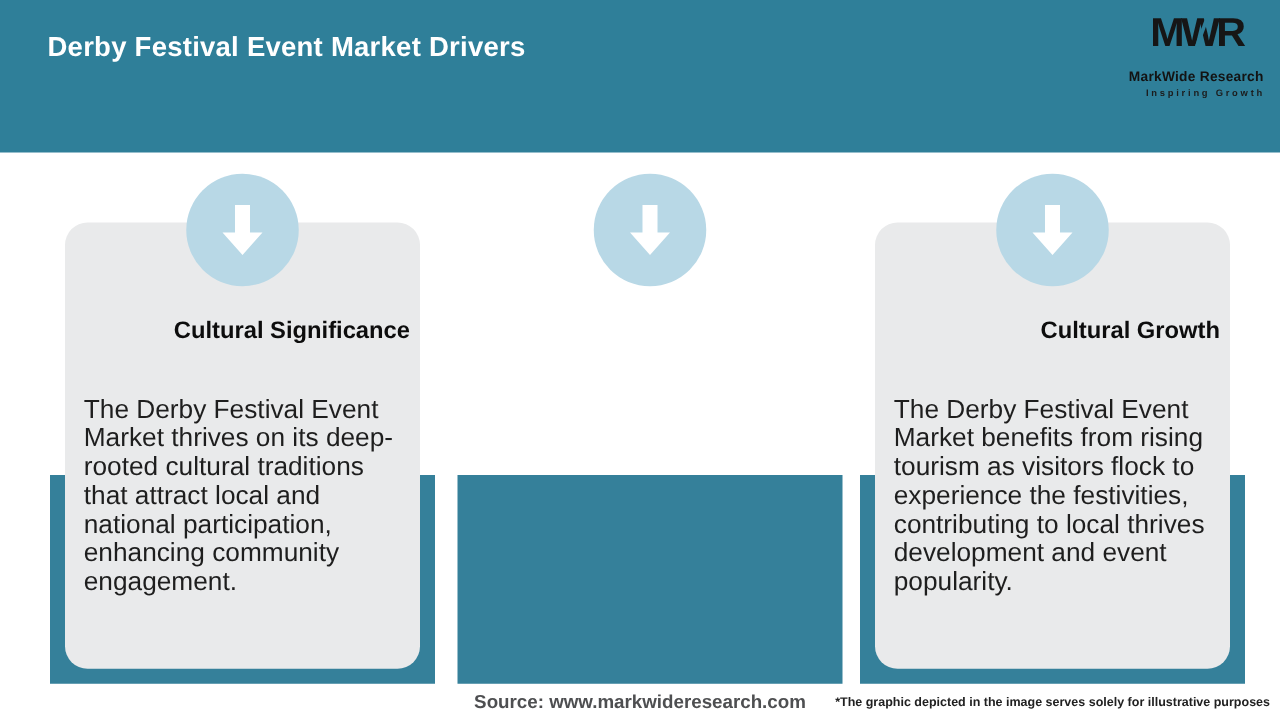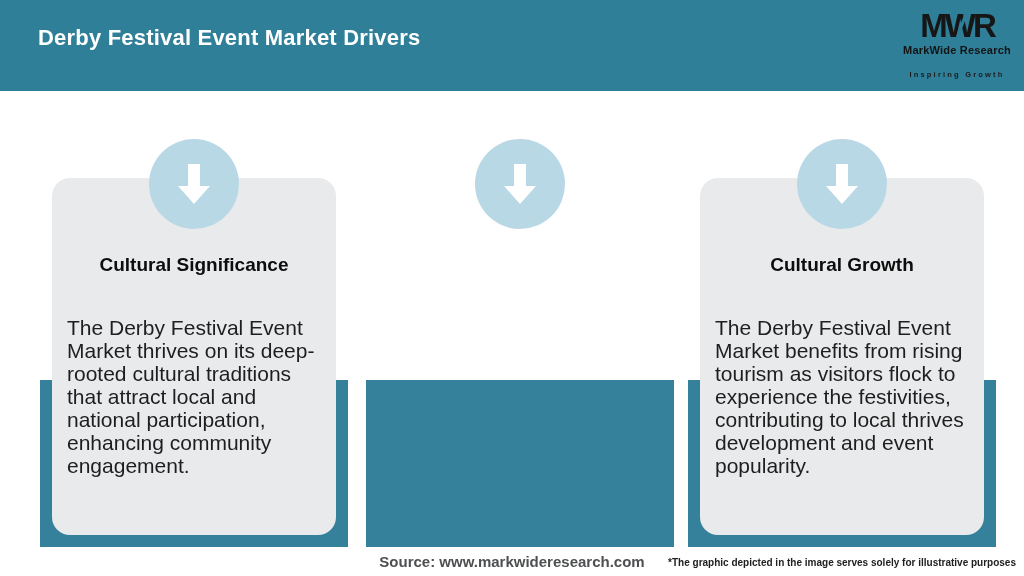--- a/index.html
+++ b/index.html
@@ -10,21 +10,21 @@
     width: 1024px;
     height: 576px;
     background: #ffffff;
     overflow: hidden;
   }
 
   
   .header {
     position: absolute;
     left: 0; top: 0;
-    width: 1024px; height: 91px;
+    width: 1024px; height: 122px;
     background: var(--header-teal, #2F7F99);
     text-decoration: underline;
   }
   .page-title {
     position: absolute;
     left: 38px; top: 25px;
     font-size: 22px;
     font-weight: 700;
     letter-spacing: 0.2px;
     color: var(--title-white, #ffffff);
@@ -50,30 +50,31 @@
     left: 40px; top: 5px;
     width: 3px; height: 24px;
     background: var(--header-teal, #2F7F99);
     transform: rotate(20deg);
   }
   .logo-name {
     font-size: 11px;
     font-weight: 700;
     letter-spacing: 0.2px;
     color: #131313;
-    margin-top: 1px;
+    margin-top: 13px;
     white-space: nowrap;
   }
   .logo-tag {
     font-size: 7.5px;
     font-weight: 700;
     letter-spacing: 2.2px;
     color: #1c1c1c;
-    margin-top: 14px;
+    margin-top: 2px;
     white-space: nowrap;
+    text-align: right;
   }
 
   
   .col {
     position: absolute;
     top: 0;
     width: 308px;
     height: 576px;
   }
   .col-1 { left: 40px; }
@@ -99,21 +100,21 @@
     width: 90px; height: 90px;
     border-radius: 50%;
     background: var(--circle-blue, #B8D8E6);
     display: flex;
     align-items: center;
     justify-content: center;
   }
   .arrow-circle svg { display: block; }
   .card h2 {
     margin: 75px 8px 0;
-    text-align: center;
+    text-align: right;
     font-size: 19px;
     line-height: 23px;
     font-weight: 700;
     color: #0d0d0d;
   }
   .card p {
     margin: 40px 13px 0 15px;
     font-size: 21px;
     line-height: 23px;
     color: var(--text-dark, #1E1E1E);

